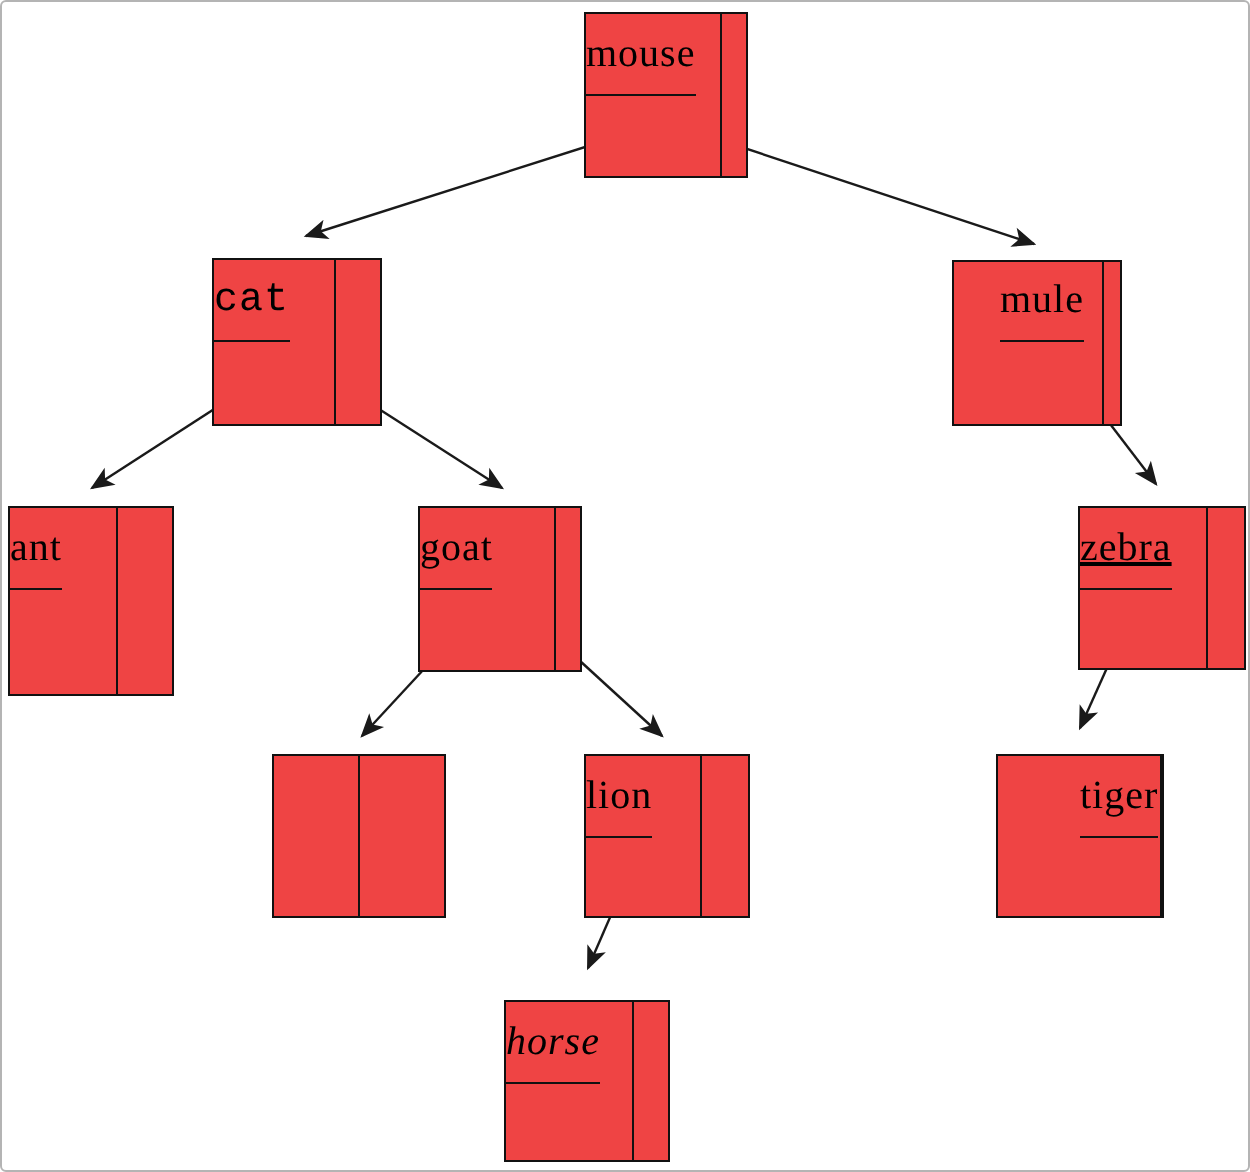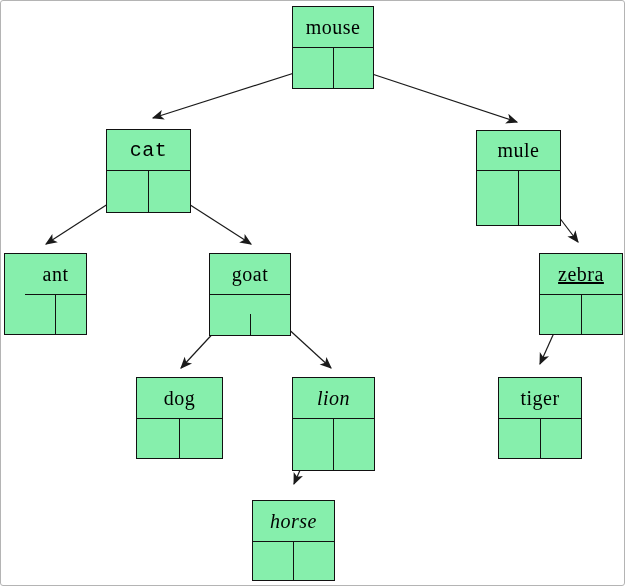--- a/index.html
+++ b/index.html
@@ -17,23 +17,22 @@
     position: absolute;
     left: 0; top: 0;
     width: 625px; height: 586px;
     pointer-events: none;
   }
   #edges line { stroke: #1a1a1a; stroke-width: 1.2; }
   .node {
     position: absolute;
     box-sizing: border-box;
     border: 1.5px solid #111111;
-    background: #86efac;
+    background: #ef4444;
     display: flex;
-    flex-direction: column;
   }
   .node .label {
     box-sizing: border-box;
     border-bottom: 1.5px solid #111111;
     display: flex;
     align-items: center;
     justify-content: center;
     font-size: 20px;
     color: #000000;
     letter-spacing: 0.5px;
@@ -70,28 +69,28 @@
         <div class="cell right"></div>
       </div>
     </div>
     <div class="node" style="left: 105px; top: 128px; width: 85px; height: 84px; font-family: Liberation Mono, monospace;">
       <div class="label" style="height: 41px;">cat</div>
       <div class="cells">
         <div class="cell left"></div>
         <div class="cell right"></div>
       </div>
     </div>
-    <div class="node" style="left: 475px; top: 129px; width: 85px; height: 96px;">
+    <div class="node" style="left: 475px; top: 129px; width: 85px; height: 83px; padding-left: 23px;">
       <div class="label" style="height: 40px;">mule</div>
       <div class="cells">
         <div class="cell left"></div>
         <div class="cell right"></div>
       </div>
     </div>
-    <div class="node" style="left: 3px; top: 252px; width: 83px; height: 82px; padding-left: 20px;">
+    <div class="node" style="left: 3px; top: 252px; width: 83px; height: 95px;">
       <div class="label" style="height: 41px;">ant</div>
       <div class="cells">
         <div class="cell left"></div>
         <div class="cell right"></div>
       </div>
     </div>
     <div class="node" style="left: 208px; top: 252px; width: 82px; height: 83px; gap: 19px;">
       <div class="label" style="height: 41px;">goat</div>
       <div class="cells">
         <div class="cell left"></div>
@@ -99,34 +98,33 @@
       </div>
     </div>
     <div class="node" style="left: 538px; top: 252px; width: 84px; height: 82px; text-decoration: underline;">
       <div class="label" style="height: 41px;">zebra</div>
       <div class="cells">
         <div class="cell left"></div>
         <div class="cell right"></div>
       </div>
     </div>
     <div class="node" style="left: 135px; top: 376px; width: 87px; height: 82px;">
-      <div class="label" style="height: 41px;">dog</div>
       <div class="cells">
         <div class="cell left"></div>
         <div class="cell right"></div>
       </div>
     </div>
-    <div class="node" style="left: 291px; top: 376px; width: 83px; height: 94px; font-style: italic;">
+    <div class="node" style="left: 291px; top: 376px; width: 83px; height: 82px;">
       <div class="label" style="height: 41px;">lion</div>
       <div class="cells">
         <div class="cell left"></div>
         <div class="cell right"></div>
       </div>
     </div>
-    <div class="node" style="left: 497px; top: 376px; width: 84px; height: 82px;">
+    <div class="node" style="left: 497px; top: 376px; width: 84px; height: 82px; padding-left: 41px;">
       <div class="label" style="height: 41px;">tiger</div>
       <div class="cells">
         <div class="cell left"></div>
         <div class="cell right"></div>
       </div>
     </div>
     <div class="node" style="left: 251px; top: 499px; width: 83px; height: 81px;">
       <div class="label" style="height: 41px; font-style: italic;">horse</div>
       <div class="cells">
         <div class="cell left"></div>

